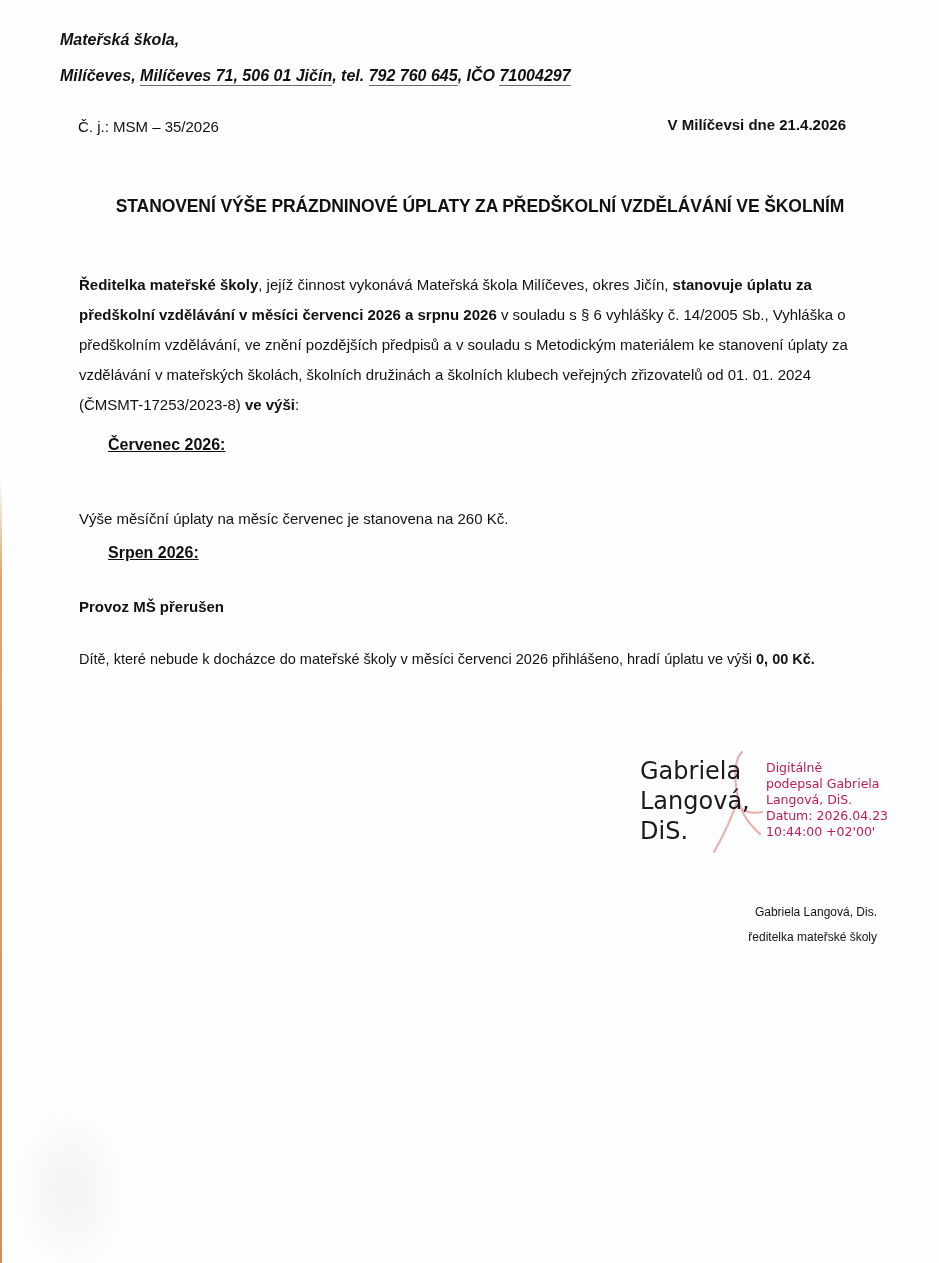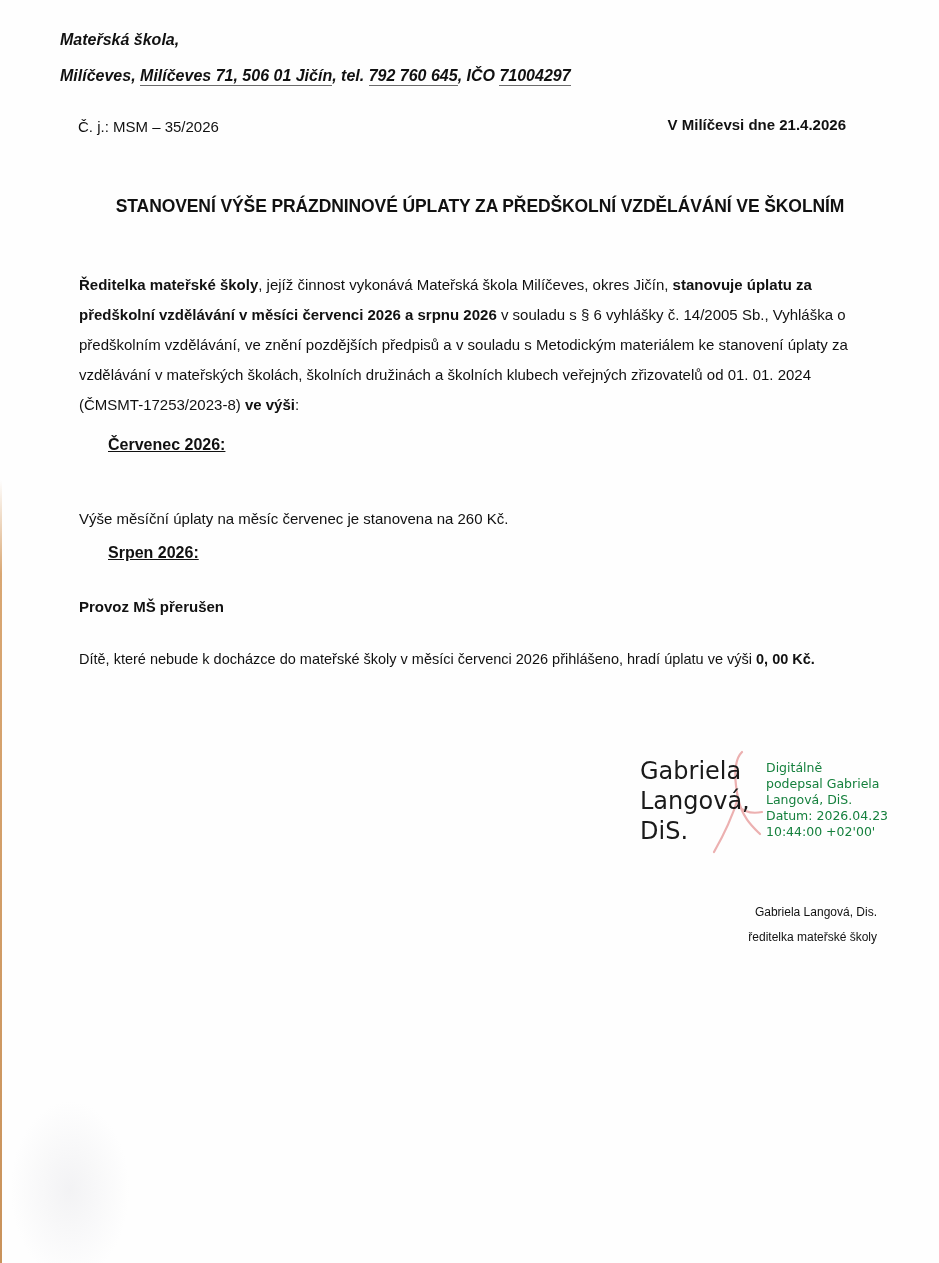--- a/index.html
+++ b/index.html
@@ -147,21 +147,21 @@
     top: -8px;
     width: 60px;
     height: 115px;
   }
   .sig-details {
     position: absolute;
     left: 126px;
     top: 4px;
     font-size: 12.5px;
     line-height: 16px;
-    color: #15803d;
+    color: #be185d;
     font-family: "DejaVu Sans", sans-serif;
   }
   .sig-details span { display: block; }
 
   .signer {
     position: absolute;
     top: 900px;
     right: 62px;
     text-align: right;
     font-size: 12px;

